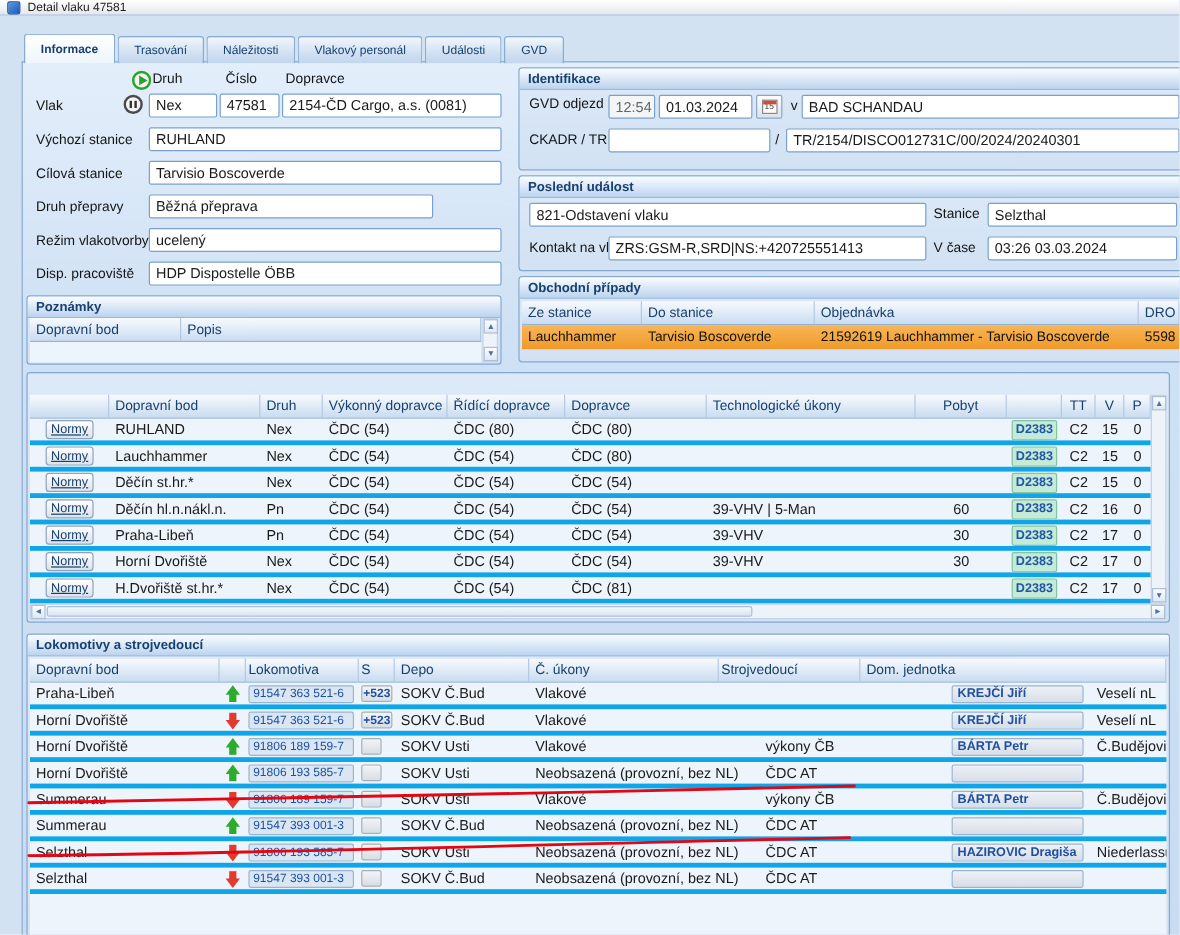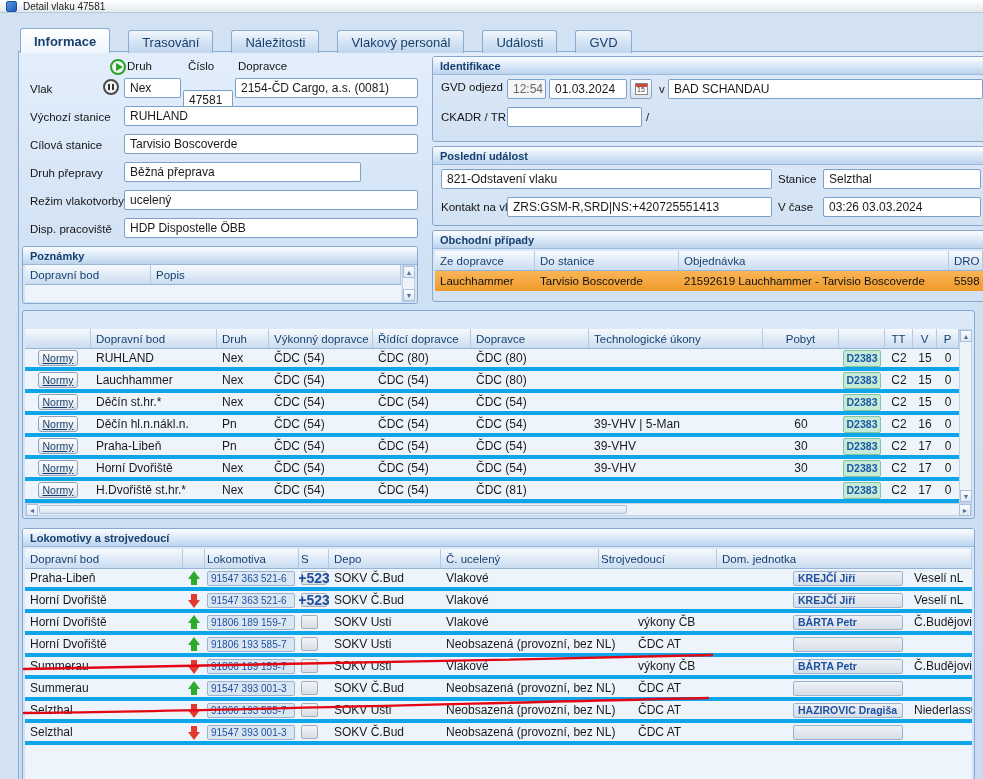--- a/index.html
+++ b/index.html
@@ -5,21 +5,21 @@
   html,body{margin:0;padding:0}
   .screen{position:relative;width:983px;height:779px;overflow:hidden;background:#d2e2f3;
     font-family:"Liberation Sans",sans-serif;font-size:12px;color:#1a1a1a}
   
   .titlebar{position:absolute;left:0;top:0;width:100%;height:13px;background:linear-gradient(#ffffff,#e3e8ee);
     border-bottom:1px solid #bac7d7;display:flex;align-items:center;padding-left:6px;box-sizing:border-box;z-index:5}
   .appicon{width:9px;height:9px;background:linear-gradient(135deg,#5a97e4,#1b5cb8);border:1px solid #174f9e;border-radius:2px;margin-right:6px}
   .wtitle{font-size:10px;color:#222;white-space:nowrap}
   
   .tabs{position:absolute;left:20px;top:29px;height:23px;display:flex;z-index:4}
-  .tab{height:22px;margin:1px 18px 0 0;padding:0 13px;display:flex;align-items:center;font-size:13px;color:#17406f;
+  .tab{height:22px;margin:1px 2px 0 0;padding:0 13px;display:flex;align-items:center;font-size:10px;color:#17406f;
     background:linear-gradient(#f2f7fd,#d3e2f3 55%,#c2d6ee);border:1px solid #8aabd1;border-bottom:none;border-radius:3px 3px 0 0;cursor:default}
   .tab.active{height:24px;margin-top:-1px;background:linear-gradient(#ffffff,#eef5fc);font-weight:bold;z-index:2}
   .panel{position:absolute;left:18px;top:51px;width:980px;height:745px;z-index:1;
     background:linear-gradient(#e3eefb,#cfe1f4 30%,#c8dbf1);border:1px solid #88aad1}
   
   .lab{position:absolute;font-size:11.5px;color:#141414;white-space:nowrap;z-index:2}
   .field{position:absolute;height:20px;background:#fff;border:1px solid #7aa1cb;border-radius:2px;display:flex;align-items:center;
     padding:0 5px;box-sizing:border-box;font-size:12px;white-space:nowrap;overflow:hidden;z-index:2}
   .field.gray{background:#f3f5f7;color:#666}
   .playbtn{position:absolute;left:110px;top:59px;width:16px;height:16px;border:2px solid #2ca02c;border-radius:50%;
@@ -53,21 +53,21 @@
   .orow{position:absolute;display:flex;height:20px;background:linear-gradient(#f9b558,#ef9a28);color:#111;font-size:11.5px;align-items:center}
   .orow .bc{font-size:11.5px}
   
   .normy{height:16px;padding:0 4px;font-size:10.5px;color:#17406f;text-decoration:underline;font-family:inherit;
     background:linear-gradient(#fefefe,#dde3ea);border:1px solid #90a2b8;border-radius:3px;cursor:pointer}
   .badge{height:15px;padding:0 3px;display:inline-flex;align-items:center;background:#c5ead6;border:1px solid #83c2a3;
     border-radius:2px;font-size:10.5px;color:#1e56a8;font-weight:bold}
   .lokofield{min-width:88px;height:15px;display:inline-flex;align-items:center;padding:0 3px;background:#dbe6f3;
     border:1px solid #9ab3d0;border-radius:2px;font-size:10px;color:#1e50a2;box-sizing:border-box}
   .sbox{min-width:17px;height:14px;display:inline-flex;align-items:center;justify-content:center;padding:0 2px;
-    background:linear-gradient(#f2f4f6,#d9dee4);border:1px solid #a4aeb9;border-radius:2px;font-size:14px;color:#1e50a2;font-weight:bold;box-sizing:border-box}
+    background:linear-gradient(#f2f4f6,#d9dee4);border:1px solid #a4aeb9;border-radius:2px;font-size:10px;color:#1e50a2;font-weight:bold;box-sizing:border-box}
   .strojbox{min-width:110px;height:15px;display:inline-flex;align-items:center;padding:0 4px;background:linear-gradient(#eef1f5,#d7dee8);
     border:1px solid #9ab3d0;border-radius:2px;font-size:10.5px;color:#1e50a2;font-weight:bold;box-sizing:border-box}
   .arrow{position:relative;width:13px;height:15px;display:inline-block}
   .arrow.up::before{content:"";position:absolute;left:0;top:0;border-left:6px solid transparent;border-right:6px solid transparent;border-bottom:8px solid #2cab2c}
   .arrow.up::after{content:"";position:absolute;left:3px;top:7px;width:6px;height:7px;background:#2cab2c}
   .arrow.down::before{content:"";position:absolute;left:0;bottom:0;border-left:6px solid transparent;border-right:6px solid transparent;border-top:8px solid #e23a2e}
   .arrow.down::after{content:"";position:absolute;left:3px;bottom:7px;width:6px;height:7px;background:#e23a2e}
   .calbtn{position:absolute;width:22px;height:20px;background:linear-gradient(#fdfdfd,#dce3ec);border:1px solid #8aa6c8;
     border-radius:2px;display:flex;align-items:center;justify-content:center;box-sizing:border-box;z-index:2}
   .calico{width:13px;height:12px;background:#fff;border:1px solid #888;position:relative;font-size:7px;display:flex;
@@ -104,21 +104,21 @@
 
   <div class="panel"></div>
 
   <div class="playbtn"></div>
   <div class="pausebtn"></div>
   <span class="lab" style="left:127px;top:60px">Druh</span>
   <span class="lab" style="left:188px;top:60px">Číslo</span>
   <span class="lab" style="left:238px;top:60px">Dopravce</span>
   <span class="lab" style="left:30px;top:83px">Vlak</span>
   <div class="field" style="left:124px;top:78px;width:57px">Nex</div>
-  <div class="field" style="left:183px;top:90px;width:50px">47581</div>
+  <div class="field" style="left:183px;top:78px;width:50px">47581</div>
   <div class="field" style="left:235px;top:78px;width:183px">2154-ČD Cargo, a.s. (0081)</div>
   <span class="lab" style="left:30px;top:111px">Výchozí stanice</span>
   <div class="field" style="left:124px;top:106px;width:294px">RUHLAND</div>
   <span class="lab" style="left:30px;top:139px">Cílová stanice</span>
   <div class="field" style="left:124px;top:134px;width:294px">Tarvisio Boscoverde</div>
   <span class="lab" style="left:30px;top:167px">Druh přepravy</span>
   <div class="field" style="left:124px;top:162px;width:237px">Běžná přeprava</div>
   <span class="lab" style="left:30px;top:195px">Režim vlakotvorby</span>
   <div class="field" style="left:124px;top:190px;width:294px">ucelený</div>
   <span class="lab" style="left:30px;top:223px">Disp. pracoviště</span>
@@ -145,37 +145,38 @@
     <div class="calbtn" style="left:197px;top:22px">
       <div class="calico">
           <span>15</span>
         </div>
     </div>
     <span class="lab" style="left:226px;top:26px">v</span>
     <div class="field" style="left:235px;top:22px;width:315px">BAD SCHANDAU</div>
     <span class="lab" style="left:8px;top:54px">CKADR / TR</span>
     <div class="field" style="left:74px;top:50px;width:135px"></div>
     <span class="lab" style="left:213px;top:54px">/</span>
+    <div class="field" style="left:222px;top:50px;width:328px">TR/2154/DISCO012731C/00/2024/20240301</div>
   </div>
 
   <div class="group" style="left:432px;top:146px;width:556px;height:80px">
     <div class="gtitle">Poslední událost</div>
     <div class="field" style="left:8px;top:22px;width:331px">821-Odstavení vlaku</div>
     <span class="lab" style="left:345px;top:26px">Stanice</span>
     <div class="field" style="left:390px;top:22px;width:158px">Selzthal</div>
     <span class="lab" style="left:8px;top:54px">Kontakt na vlak</span>
     <div class="field" style="left:74px;top:50px;width:265px">ZRS:GSM-R,SRD|NS:+420725551413</div>
     <span class="lab" style="left:345px;top:54px">V čase</span>
     <div class="field" style="left:390px;top:50px;width:158px">03:26  03.03.2024</div>
   </div>
 
   <div class="group" style="left:432px;top:230px;width:556px;height:72px">
     <div class="gtitle">Obchodní případy</div>
     <div class="thead" style="left:2px;top:20px;width:548px">
-      <div class="hc oc0">Ze dopravce</div>
+      <div class="hc oc0">Ze stanice</div>
       <div class="hc oc1">Do stanice</div>
       <div class="hc oc2">Objednávka</div>
       <div class="hc oc3">DRO</div>
     </div>
     <div class="orow" style="left:2px;top:40px;width:548px">
       <div class="bc oc0">Lauchhammer</div>
       <div class="bc oc1">Tarvisio Boscoverde</div>
       <div class="bc oc2">21592619 Lauchhammer - Tarvisio Boscoverde</div>
       <div class="bc oc3">5598</div>
     </div>
@@ -337,21 +338,21 @@
   </div>
 
   <div class="group" style="left:22px;top:528px;width:953px;height:253px">
     <div class="gtitle">Lokomotivy a strojvedoucí</div>
     <div class="thead" style="left:2px;top:20px;width:947px">
       <div class="hc lc0">Dopravní bod</div>
       <div class="hc lc1"></div>
       <div class="hc lc2">Lokomotiva</div>
       <div class="hc lc3">S</div>
       <div class="hc lc4">Depo</div>
-      <div class="hc lc6">Č. ucelený</div>
+      <div class="hc lc6">Č. úkony</div>
       <div class="hc lc7">Strojvedoucí</div>
       <div class="hc lc8">Dom. jednotka</div>
     </div>
     <div class="tbody" style="left:2px;top:40px;width:947px;height:211px">
       <div class="row">
         <div class="bc lc0">Praha-Libeň</div>
         <div class="bc lc1">
             <span class="arrow up"></span>
           </div>
         <div class="bc lc2">

